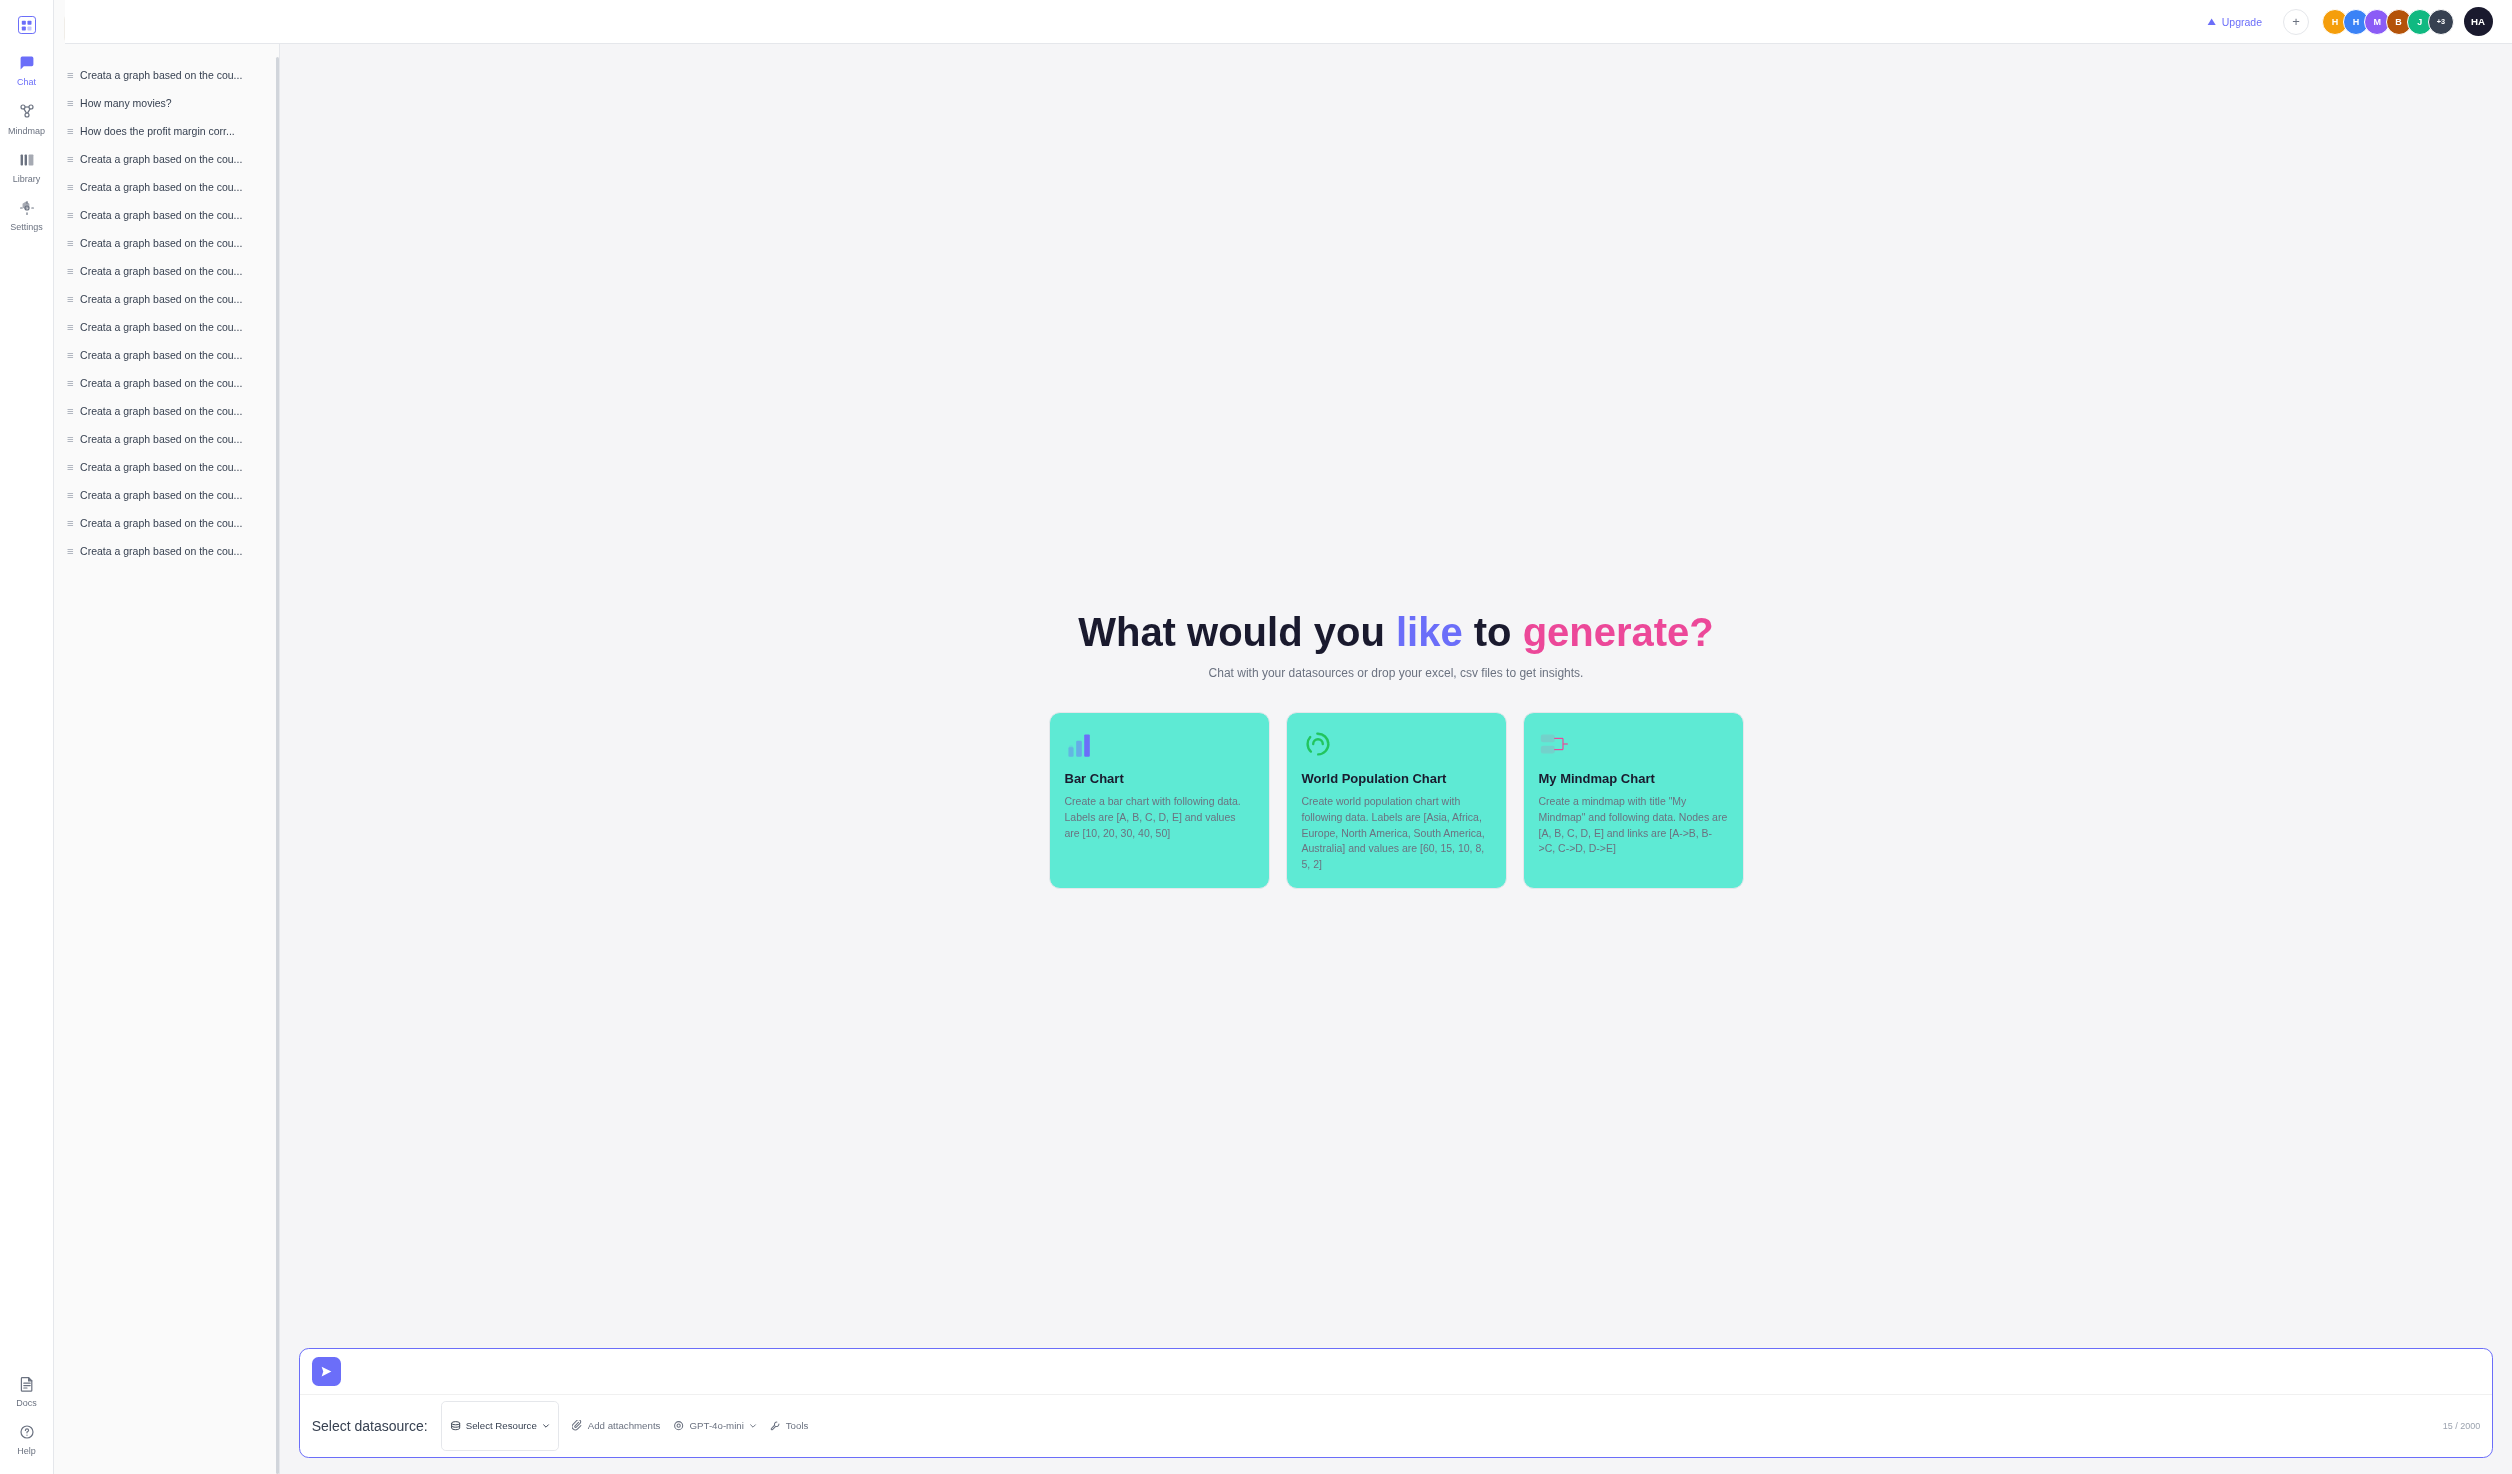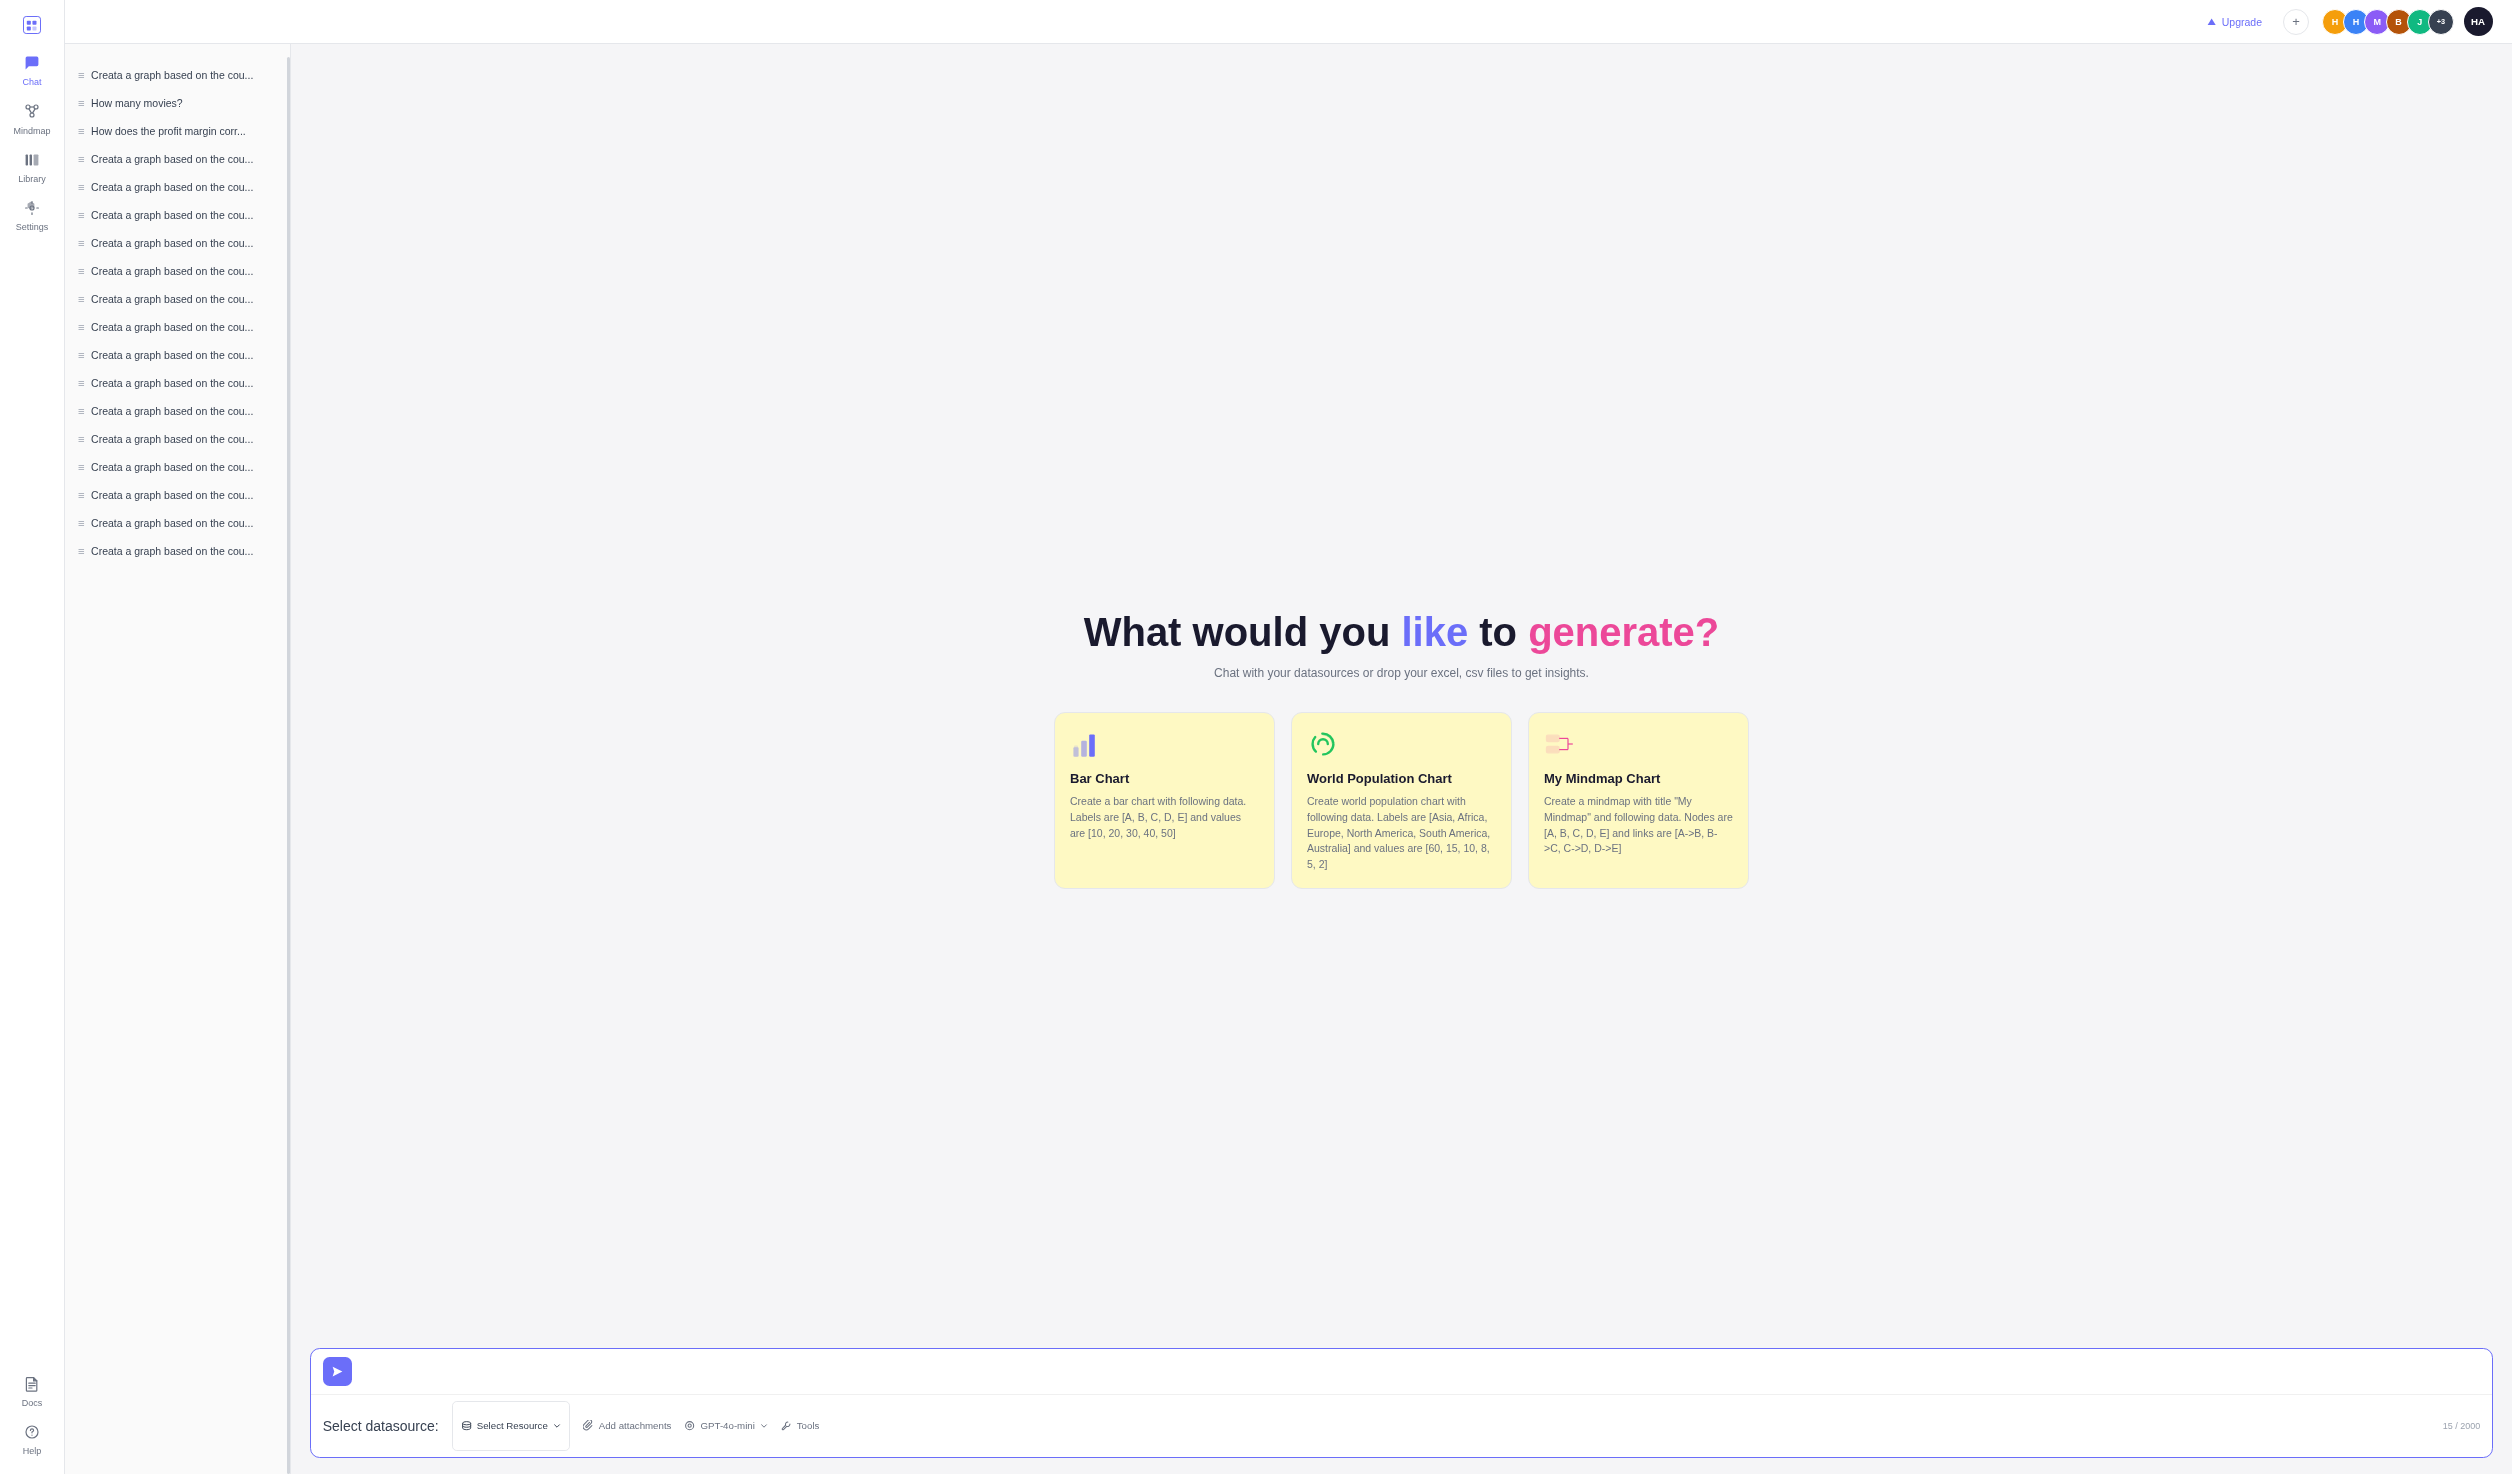--- a/index.html
+++ b/index.html
@@ -1,20 +1,20 @@
 <!DOCTYPE html>
 <html style="font-size:13px"><head>
   <meta charset="utf-8">
   <style>
     * { box-sizing: border-box; margin: 0; padding: 0; }
     body { font-family: -apple-system, BlinkMacSystemFont, 'Segoe UI', sans-serif; background: #f5f5f7; display: flex; height: 100vh; overflow: hidden; }
 
     
     .left-nav {
-      width: 65px;
+      width: 54px;
       background: #ffffff;
       border-right: 0.8px solid #e5e7eb;
       display: flex;
       flex-direction: column;
       align-items: center;
       padding-top: 9.7px;
       flex-shrink: 0;
     }
     .logo {
       display: flex; align-items: center; gap: 4.8px;
@@ -180,21 +180,21 @@
       margin-bottom: 32px;
     }
     .cards-grid {
       display: flex;
       gap: 16px;
       width: 100%;
       max-width: 695px;
     }
     .card {
       flex: 1;
-      background: #fef9c3;
+      background: #5eead4;
       border: 0.8px solid #e5e7eb;
       border-radius: 11px;
       padding: 15px;
       cursor: pointer;
       transition: box-shadow 0.15s, transform 0.15s;
     }
     .card-icon { width: 32px; height: 32px; margin-bottom: 11.3px; }
     .card-title { font-size: 13px; font-weight: 700; color: #1a1a2e; margin-bottom: 8px; }
     .card-desc { font-size: 10.5px; color: #6b7280; line-height: 1.5; }
 

